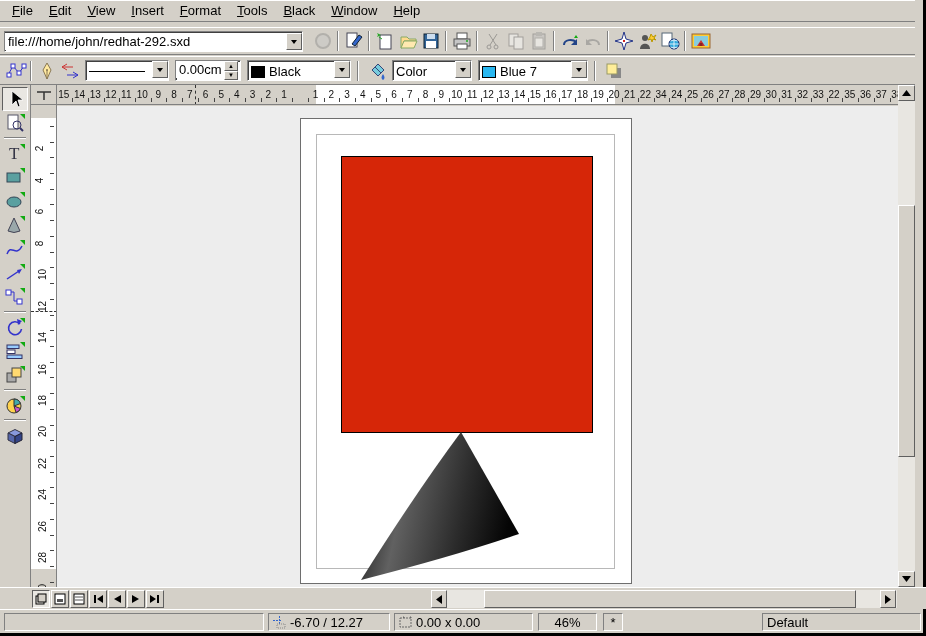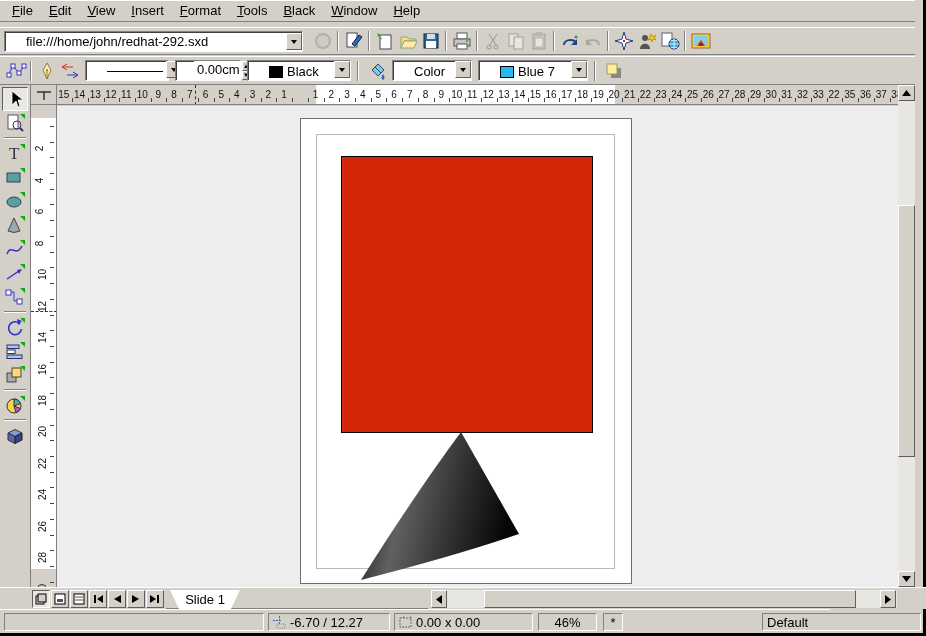--- a/index.html
+++ b/index.html
@@ -2,21 +2,21 @@
 <html><head>
 <meta charset="utf-8">
 <style>
   html,body{margin:0;padding:0;background:#555;}
   *{box-sizing:border-box;}
   .window{position:relative;width:926px;height:636px;background:#d4d0c8;overflow:hidden;
           font-family:"Liberation Sans",sans-serif;color:#000;}
   
   .raised{border:1px solid;border-color:#ffffff #5f5f5f #5f5f5f #ffffff;background:#d4d0c8;}
   .fieldbox{background:#ffffff;border:1px solid;border-color:#808080 #ffffff #ffffff #808080;
-            box-shadow:inset 1px 1px 0 #404040;padding-left:18px;}
+            box-shadow:inset 1px 1px 0 #404040;}
   .statfield{border:1px solid;border-color:#808080 #ffffff #ffffff #808080;
              display:flex;align-items:center;padding:0 4px;font-size:13px;height:18px;
              position:absolute;top:3px;background:#d4d0c8;white-space:nowrap;overflow:hidden;}
   .sep{width:2px;height:20px;margin:0 3px;border-left:1px solid #808080;border-right:1px solid #ffffff;}
   .tbtn{width:23px;height:23px;display:flex;align-items:center;justify-content:center;flex:0 0 auto;}
   .tbtn.disabled{opacity:.45;filter:grayscale(1);}
   .darr{width:0;height:0;border:3px solid transparent;border-top:4px solid #000;margin-top:4px;}
   
   .menubar{position:absolute;left:0;top:0;width:100%;height:22px;display:flex;align-items:flex-start;
            padding-left:4px;border-bottom:1px solid #808080;box-shadow:0 1px 0 #ffffff inset;}
@@ -449,21 +449,21 @@
       <span class="rnum" style="left: 441.36px;">13</span>
       <span class="rnum" style="left: 457.08px;">14</span>
       <span class="rnum" style="left: 472.8px;">15</span>
       <span class="rnum" style="left: 488.52px;">16</span>
       <span class="rnum" style="left: 504.24px;">17</span>
       <span class="rnum" style="left: 519.96px;">18</span>
       <span class="rnum" style="left: 535.68px;">19</span>
       <span class="rnum" style="left: 551.4px;">20</span>
       <span class="rnum" style="left: 567.12px;">21</span>
       <span class="rnum" style="left: 582.84px;">22</span>
-      <span class="rnum" style="left: 598.56px;">23</span>
+      <span class="rnum" style="left: 598.56px;">34</span>
       <span class="rnum" style="left: 614.28px;">24</span>
       <span class="rnum" style="left: 630px;">25</span>
       <span class="rnum" style="left: 645.72px;">26</span>
       <span class="rnum" style="left: 661.44px;">27</span>
       <span class="rnum" style="left: 677.16px;">28</span>
       <span class="rnum" style="left: 692.88px;">29</span>
       <span class="rnum" style="left: 708.6px;">30</span>
       <span class="rnum" style="left: 724.32px;">31</span>
       <span class="rnum" style="left: 740.04px;">32</span>
       <span class="rnum" style="left: 755.76px;">33</span>
@@ -644,25 +644,20 @@
       <svg width="8" height="8">
           <path d="M0 0 L7 4 L0 8 Z" fill="#000"></path>
         </svg>
     </span>
     <span class="mbtn raised" style="left:146px">
       <svg width="10" height="8">
           <path d="M0 0 L6 4 L0 8 Z" fill="#000"></path>
           <path d="M8 0 V8" stroke="#000" stroke-width="2"></path>
         </svg>
     </span>
-    <div class="tabstrip" style="left:166px;width:262px">
-      <span class="sheettab">
-        <span>Slide 1</span>
-      </span>
-    </div>
     <div class="hscroll">
       <span class="sbtn raised" style="left:0;width:16px;height:18px">
         <svg width="6" height="9">
             <path d="M6 0 L0 4.5 L6 9 Z" fill="#000"></path>
           </svg>
       </span>
       <span class="hthumb raised"></span>
       <span class="sbtn raised" style="left:449px;width:16px;height:18px">
         <svg width="6" height="9">
             <path d="M0 0 L6 4.5 L0 9 Z" fill="#000"></path>

